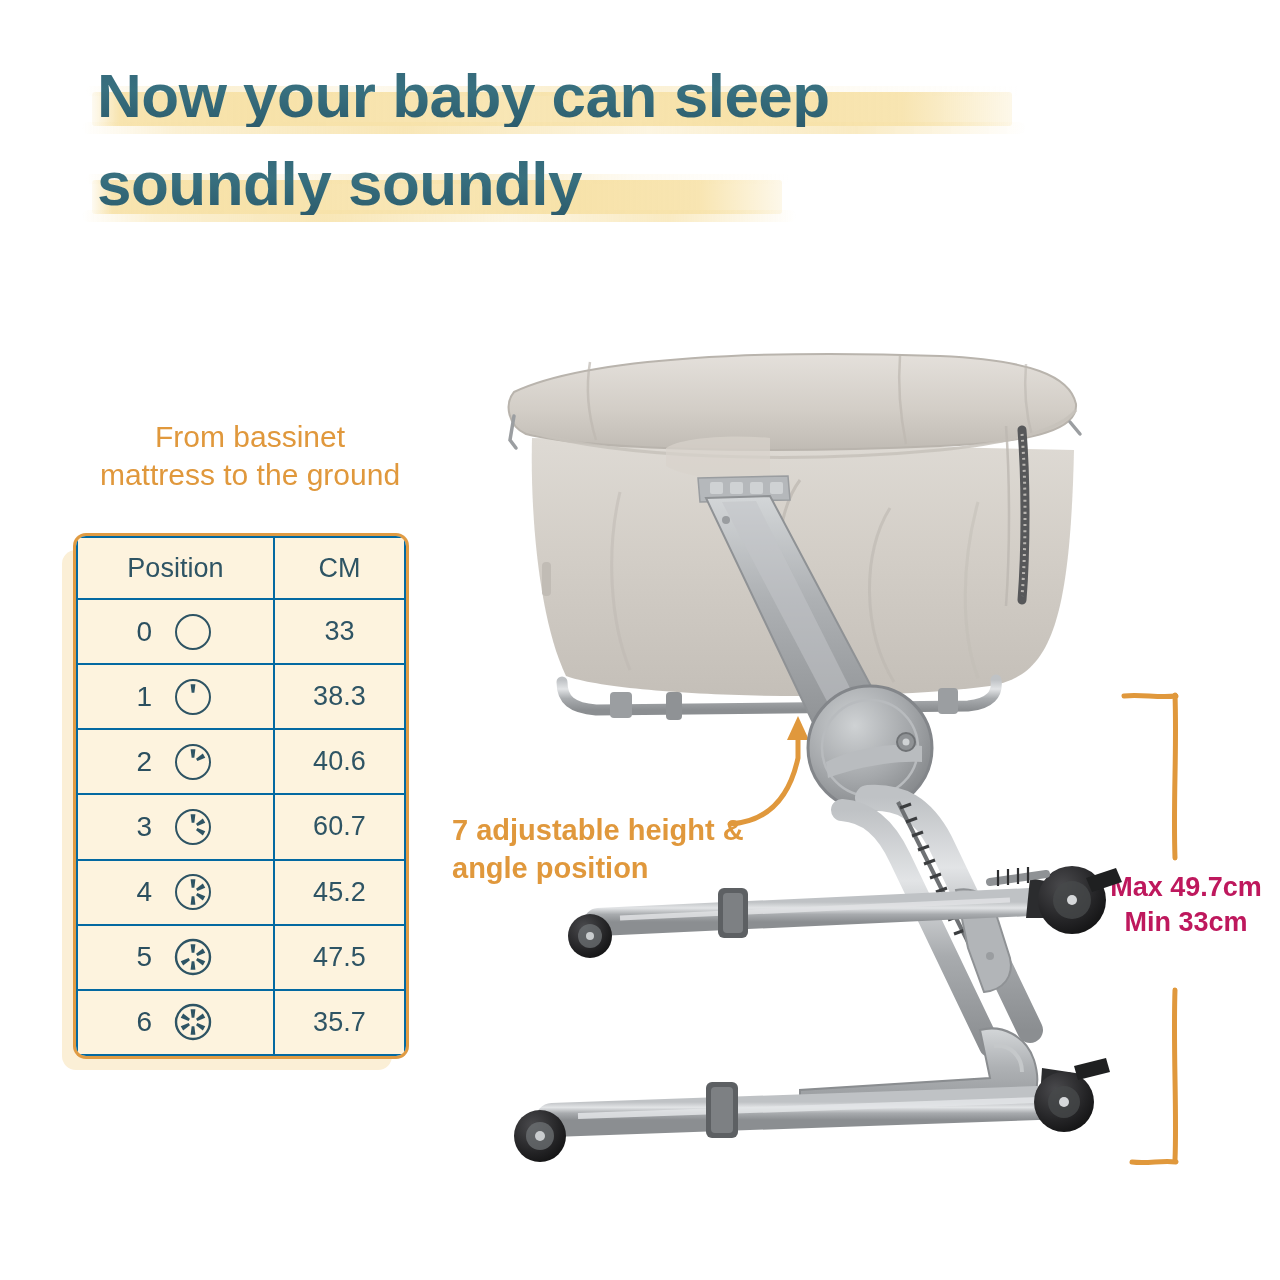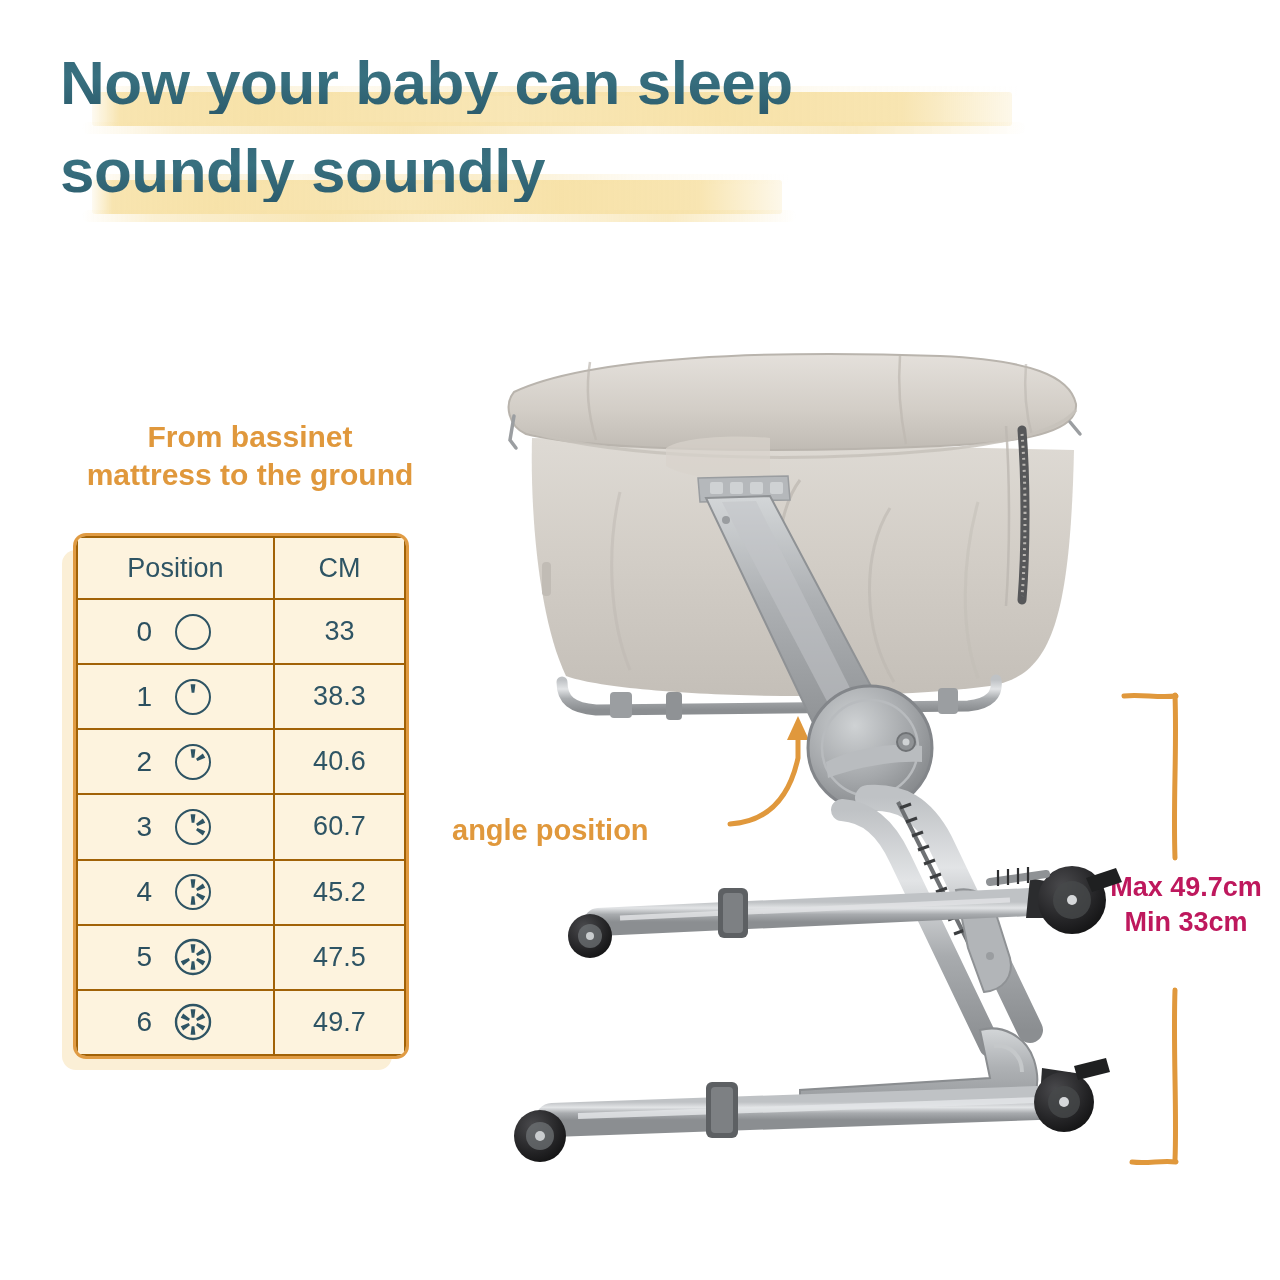--- a/index.html
+++ b/index.html
@@ -12,23 +12,23 @@
     overflow:hidden;
     position:relative;
   }
 
   
   #headline {
     position:absolute; left:0; top:52px; width:1280px;
   }
   .head-line {
     position:relative;
-    padding-left:60px;
+    padding-left:97px;
     height:88px;
-    display:flex; align-items:flex-start;
+    display:flex; align-items:center;
   }
   .head-line .hl-brush {
     position:absolute;
     left:92px;
     height:34px;
     border-radius:3px;
     background:
       linear-gradient(90deg,
         rgba(247,226,169,0.15) 0%,
         rgba(247,226,169,0.92) 3%,
@@ -77,39 +77,39 @@
     text-shadow:none;
   }
   #hl1 .hl-brush { top:40px; width:920px; }
   #hl2 .hl-brush { top:40px; width:690px; }
 
   
   #left-caption {
     position:absolute; left:60px; top:418px; width:380px;
     text-align:center;
     color:#e0983c;
-    font-size:30px; font-weight:bold; line-height:1.28;
+    font-size:30px; font-weight:normal; line-height:1.28;
   }
 
   
   #table-wrap { position:absolute; left:76px; top:536px; width:330px; height:520px; }
   #table-shadow {
     position:absolute; left:-14px; top:14px; width:330px; height:520px;
     background:#fbefd6; border-radius:14px;
   }
   #pos-table {
     position:absolute; left:0; top:0; width:330px; height:520px;
     border-collapse:collapse;
     background:#fdf3de;
     border-radius:10px;
     overflow:hidden;
     box-shadow:0 0 0 3px #e09b43;
   }
   #pos-table td, #pos-table th {
-    border:2px solid #a16207;
+    border:2px solid #0369a1;
     padding:0;
     text-align:center;
     vertical-align:middle;
     color:#2e5464;
   }
   #pos-table th {
     font-size:27px; font-weight:normal;
     height:62px;
   }
   #pos-table td { height:64px; font-size:27px; }
@@ -259,32 +259,33 @@
                 <circle cx="21" cy="21" r="17" fill="none" stroke="#2e5464" stroke-width="2.4"></circle>
                 <path d="M19.67015907002397 16.700985798934774 L18.595918090659335 8.2242264354294 L23.404081909340665 8.2242264354294 L22.32984092997603 16.700985798934774 Z" fill="#2e5464"></path>
                 <path d="M24.058135044364537 17.698816871115824 L30.86210350524548 12.530117211447086 L33.26618541458615 16.694109223982316 L25.387975974340563 20.00216892781895 Z" fill="#2e5464"></path>
                 <path d="M25.387975974340563 21.99783107218105 L33.26618541458615 25.305890776017684 L30.86210350524548 29.469882788552916 L24.058135044364537 24.301183128884176 Z" fill="#2e5464"></path>
                 <path d="M22.32984092997603 25.299014201065226 L23.404081909340665 33.7757735645706 L18.595918090659335 33.7757735645706 L19.67015907002397 25.299014201065226 Z" fill="#2e5464"></path>
                 <path d="M17.941864955635463 24.301183128884176 L11.137896494754523 29.469882788552912 L8.733814585413858 25.305890776017684 L16.612024025659437 21.99783107218105 Z" fill="#2e5464"></path>
                 <path d="M16.612024025659437 20.00216892781895 L8.733814585413858 16.694109223982313 L11.137896494754523 12.530117211447084 L17.941864955635467 17.698816871115824 Z" fill="#2e5464"></path>
               </svg>
             </div>
           </td>
-          <td class="col-cm">49.7</td>
+          <td class="col-cm">35.7</td>
         </tr>
       </tbody>
   </table>
 </div>
 
 <svg id="curve-arrow" width="120" height="130" viewBox="0 0 120 130">
   <path d="M14 124 C 46 122, 72 104, 82 58 L 82 30" stroke="#e0983c" stroke-width="5" fill="none" stroke-linecap="round"></path>
   <path d="M82 16 L 93 40 L 71 40 Z" fill="#e0983c"></path>
 </svg>
 
 <div id="arrow-caption">
+  <div>7 adjustable height &amp;</div>
   <div>angle position</div>
 </div>
 
 <svg id="dim-bracket" width="110" height="480" viewBox="0 0 110 480">
 
   <path d="M6 6 C 22 4, 40 8, 58 6" stroke="#e0983c" stroke-width="5" fill="none" stroke-linecap="round"></path>
 
   <path d="M57 5 C 59 60, 55 110, 57 168" stroke="#e0983c" stroke-width="5" fill="none" stroke-linecap="round"></path>
 
   <path d="M57 300 C 55 360, 59 420, 57 470" stroke="#e0983c" stroke-width="5" fill="none" stroke-linecap="round"></path>

